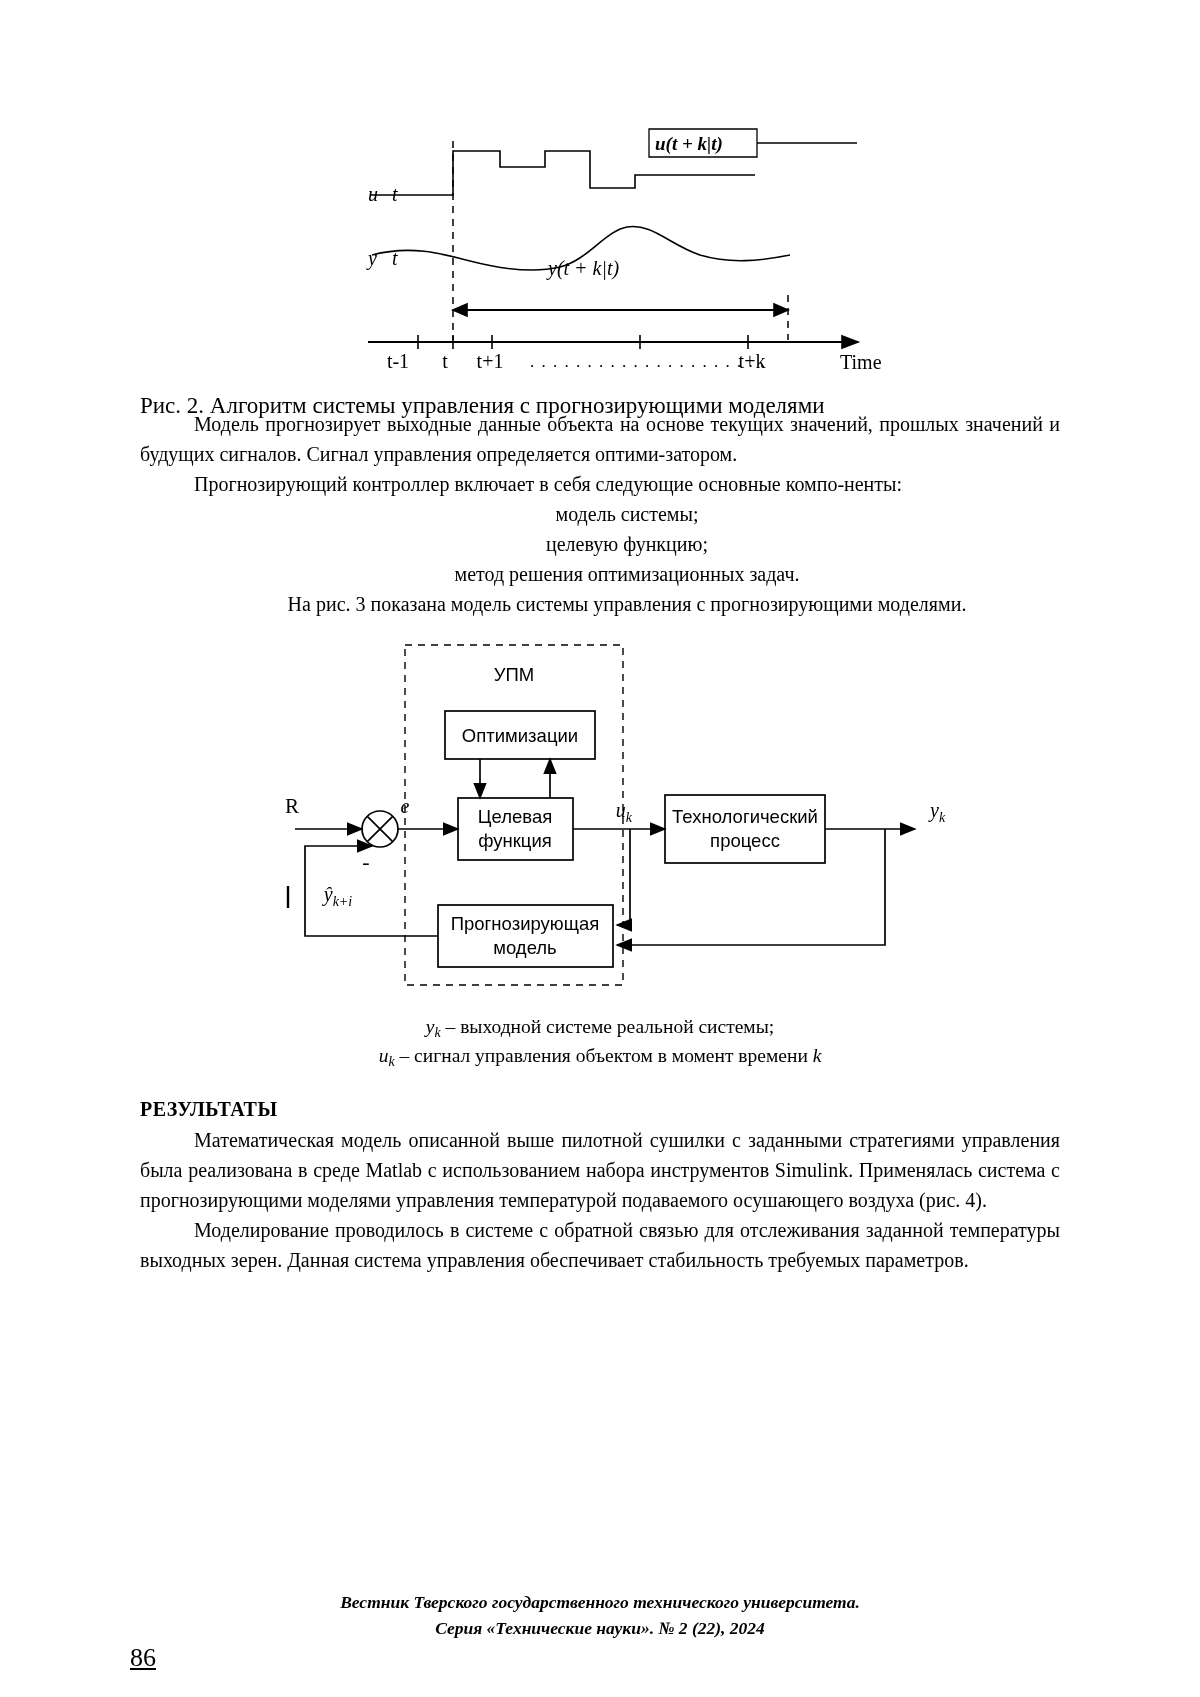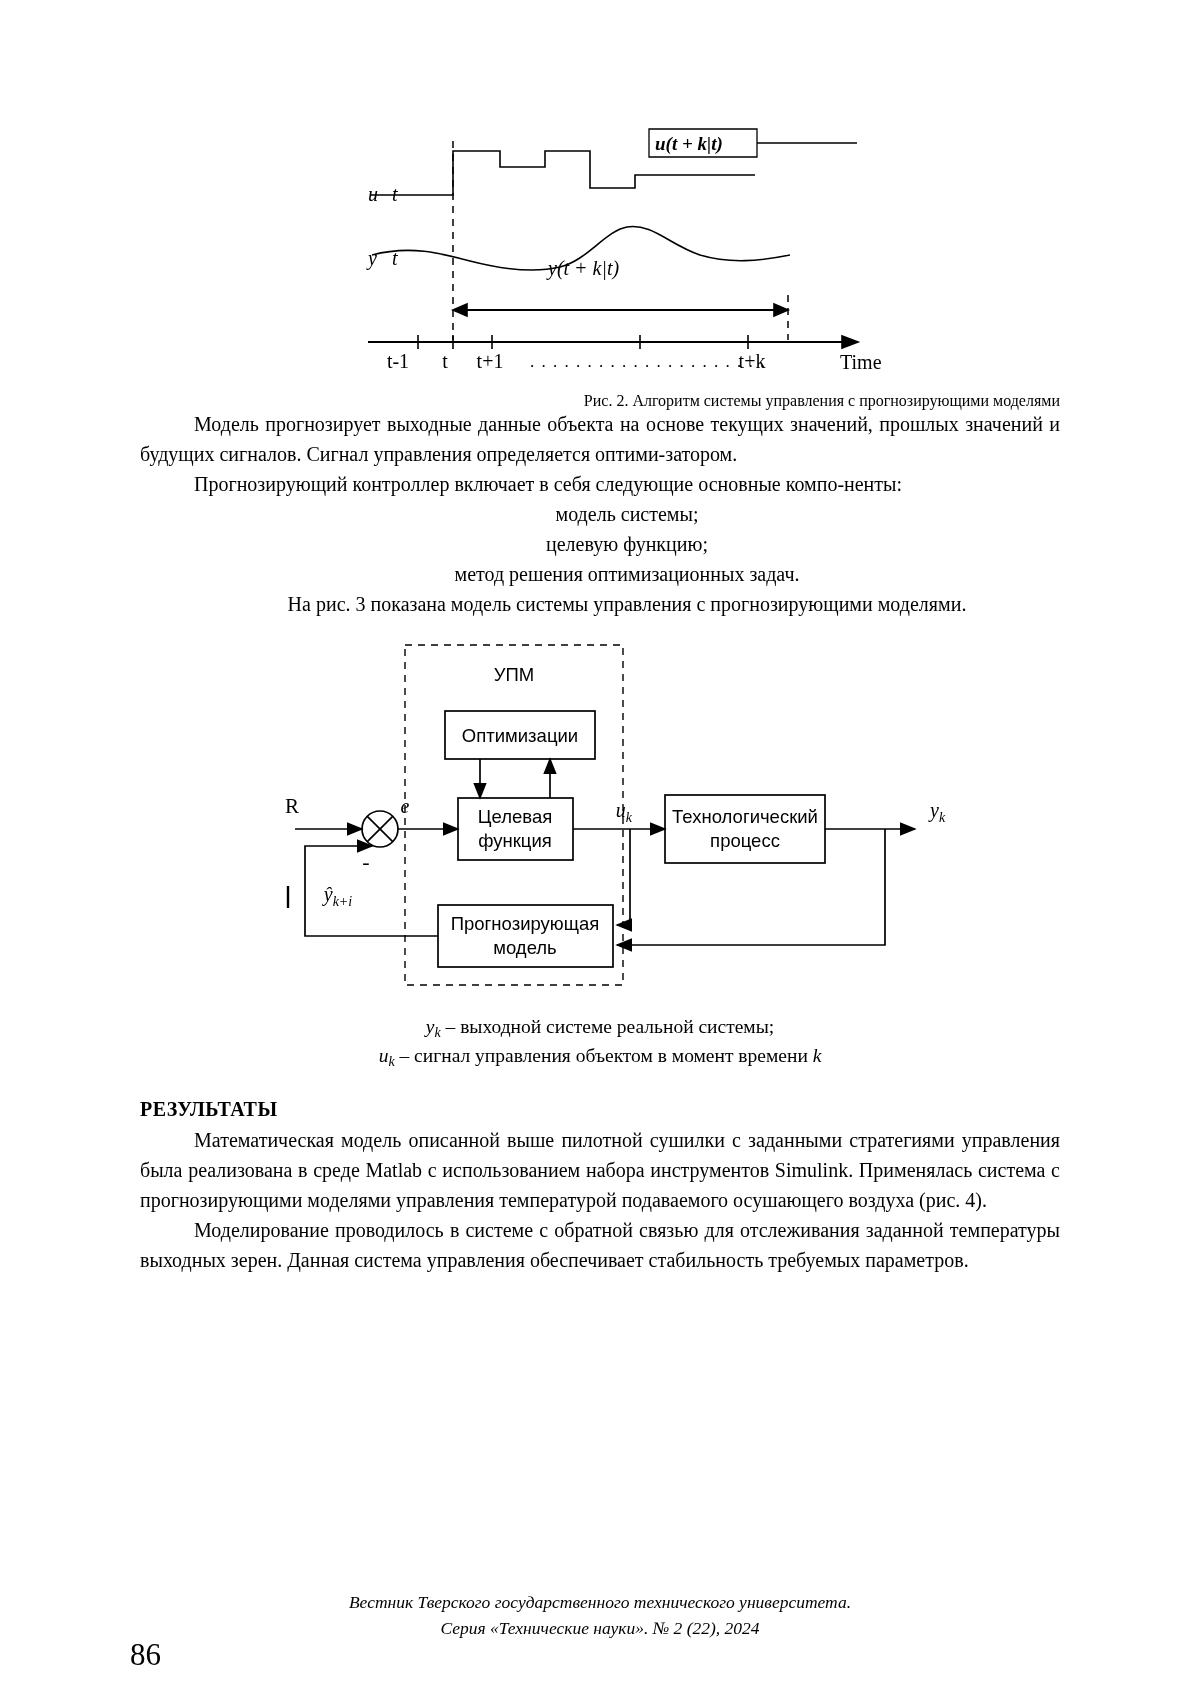--- a/index.html
+++ b/index.html
@@ -30,22 +30,22 @@
 
   
   .fig2-wrap {
     position: relative;
     width: 920px;
     height: 290px;
   }
   .fig2-svg { display: block; }
 
   .caption {
-    text-align: right;
-    font-size: 16px;
+    text-align: left;
+    font-size: 23px;
     line-height: 1.4;
     margin: 10px 0 0 0;
   }
 
   p.body {
     font-size: 20px;
     line-height: 1.5;
     text-align: justify;
     text-indent: 54px;
     margin: 0;
@@ -84,26 +84,28 @@
 
   .footer {
     position: absolute;
     left: 0;
     bottom: 56px;
     width: 1200px;
     text-align: center;
     font-style: italic;
     font-size: 17.5px;
     line-height: 1.5;
+    font-weight: bold;
   }
   .pagenum {
     position: absolute;
     left: 130px;
     bottom: 24px;
-    font-size: 31px;
+    font-size: 26px;
+    text-decoration: underline;
   }
   sub.v { font-size: 0.72em; vertical-align: -0.28em; }
   .mathit { font-style: italic; font-family: "Liberation Serif", serif; }
 </style>
 </head>
 <body>
 
 <div class="page">
   <div class="content">
 

